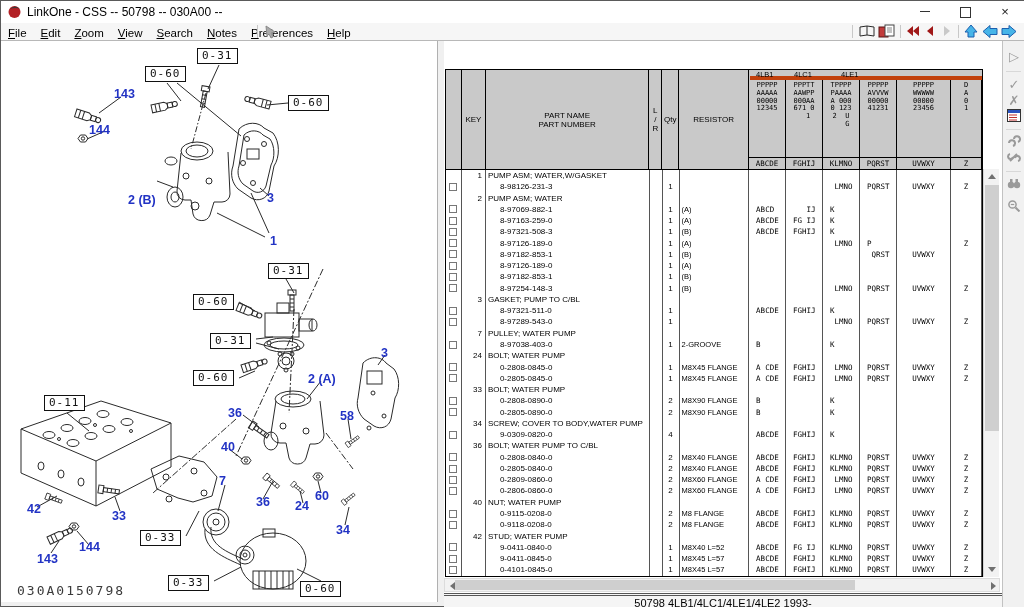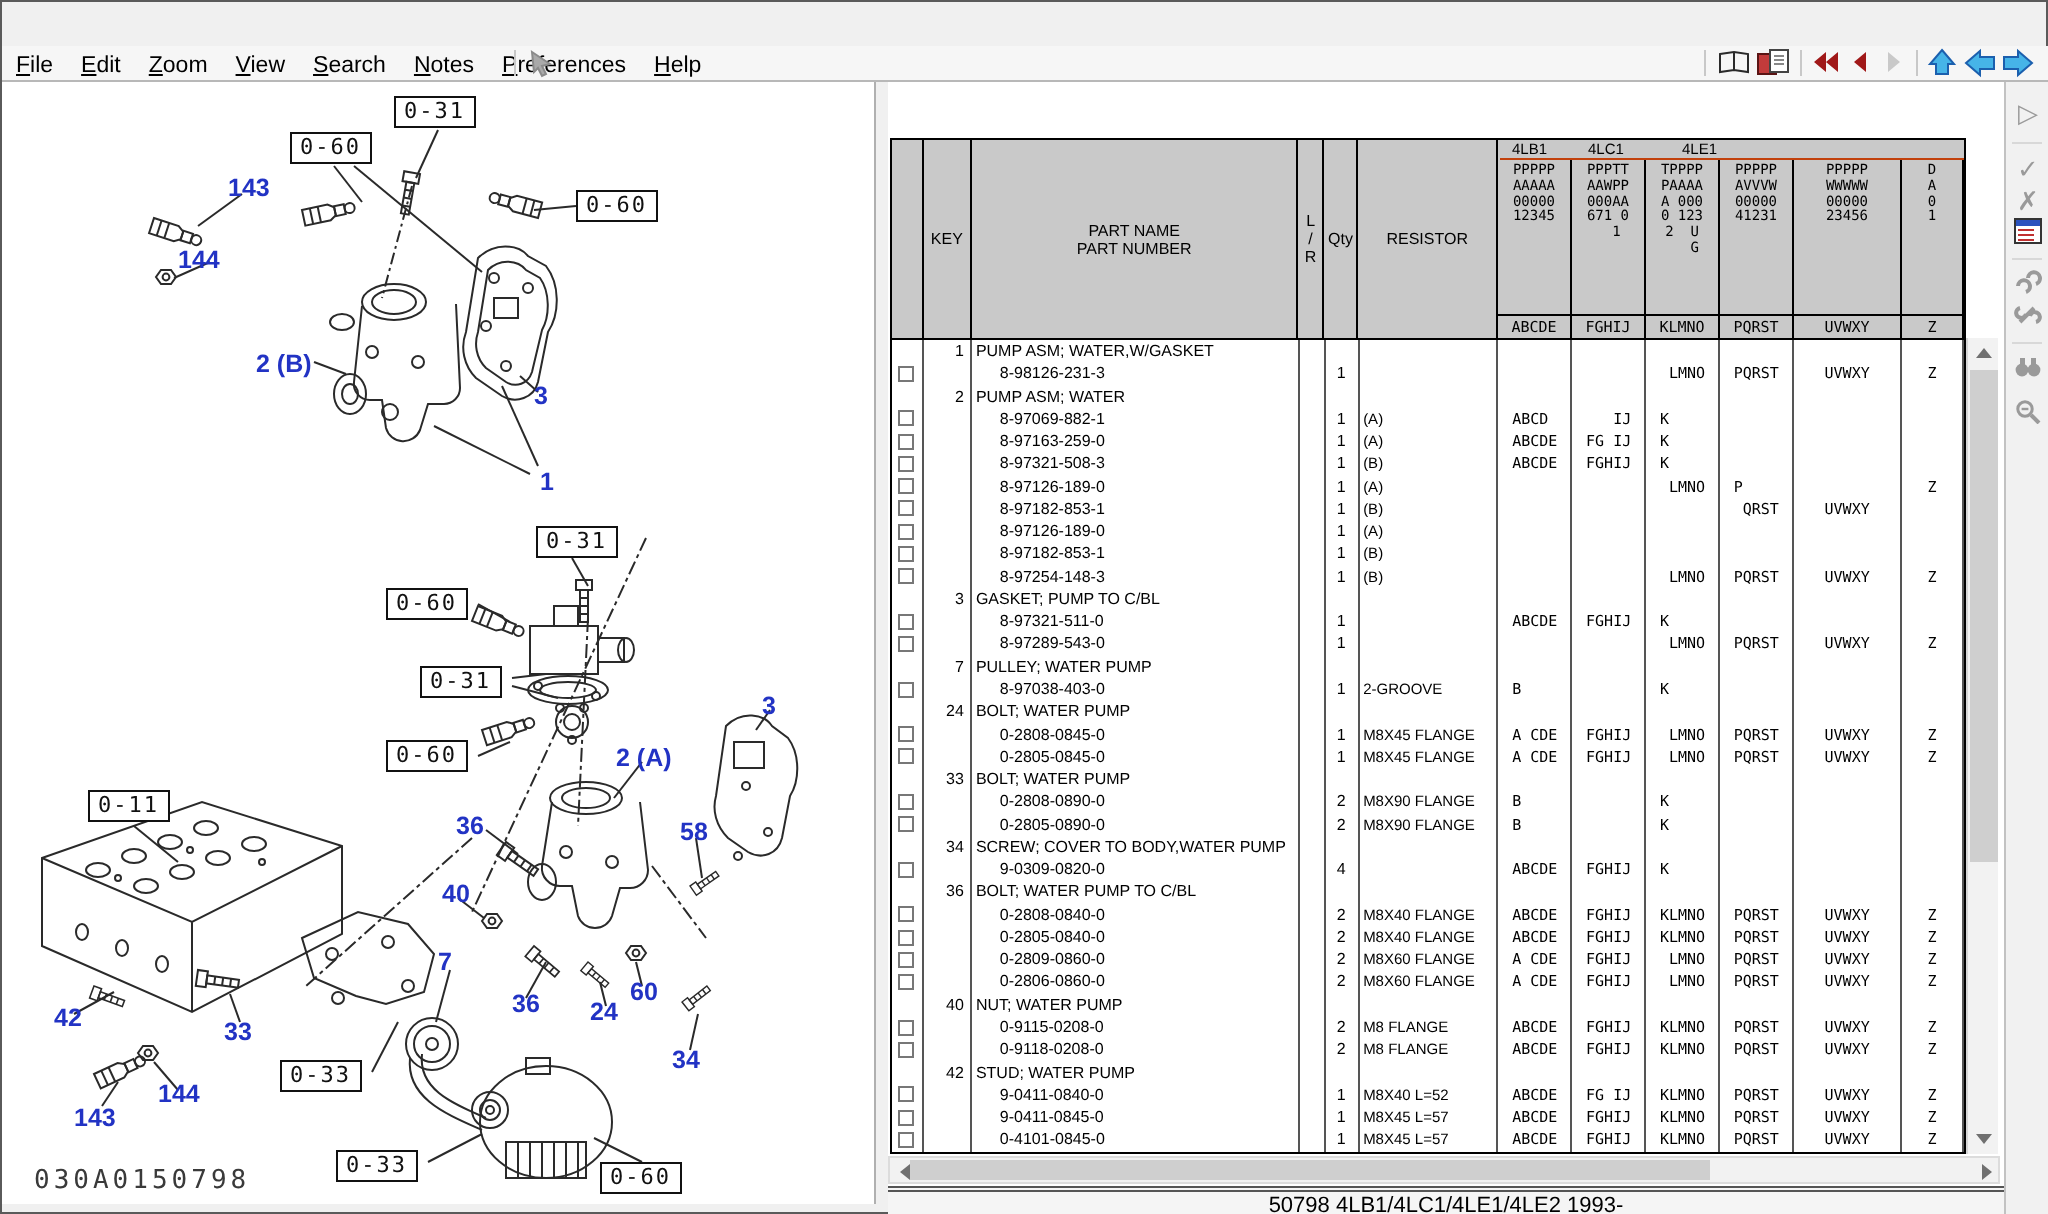--- a/index.html
+++ b/index.html
@@ -27,21 +27,21 @@
   .bluelabel{position:absolute;color:#2233c4;font-weight:bold;font-size:12.5px;font-family:"Liberation Sans",sans-serif;white-space:nowrap;}
   #figcode{position:absolute;left:16px;top:542px;font-family:"DejaVu Sans Mono",monospace;font-size:13px;color:#3a3a3a;letter-spacing:2px;}
   #parts-panel{position:absolute;left:443px;top:40px;width:558px;height:567px;background:#ffffff;}
   #page-title{position:absolute;left:10px;top:5px;font-size:13.5px;font-weight:bold;color:#000;white-space:pre;}
   
   #table-wrap{position:absolute;left:1px;top:28px;width:538px;height:508px;border:1px solid #000;box-sizing:border-box;}
   #thead{position:relative;width:536px;height:100px;background:#c9c9c9;display:flex;border-bottom:1px solid #000;box-sizing:border-box;}
   .hcell{border-right:1px solid #000;box-sizing:border-box;display:flex;align-items:center;justify-content:center;
     font-size:8px;text-align:center;white-space:pre-line;color:#000;}
   .codecol{border-right:1px solid #000;box-sizing:border-box;display:flex;flex-direction:column;}
-  #model-band{position:absolute;left:304px;top:0;width:232px;height:10px;border-bottom:1px solid #c2410c;box-sizing:border-box;}
+  #model-band{position:absolute;left:304px;top:0;width:232px;height:10px;border-bottom:4px solid #c2410c;box-sizing:border-box;}
   .model{position:absolute;top:0;font-size:7.5px;line-height:9px;color:#000;}
   .codelines{height:77px;padding-top:2px;font-family:"DejaVu Sans Mono",monospace;font-size:7px;line-height:7.8px;
     text-align:center;white-space:pre;overflow:hidden;}
   .codeletters{height:12px;border-top:1px solid #000;font-family:"DejaVu Sans Mono",monospace;font-size:7.5px;
     line-height:12px;text-align:center;white-space:pre;overflow:hidden;}
   #tbody{position:relative;width:536px;height:406px;background:#fff;overflow:hidden;}
   .trow{display:flex;height:11.27px;}
   .tc{border-right:1px solid #555;box-sizing:border-box;font-size:8px;line-height:11.27px;color:#000;
     white-space:pre;overflow:visible;}
   .tc.cb{display:flex;align-items:center;justify-content:center;}
@@ -69,20 +69,32 @@
   #sidebar{position:absolute;left:1001px;top:40px;width:23px;height:567px;background:#f1f1f1;border-left:1px solid #c2c2c2;box-sizing:border-box;}
   .sbicon{position:absolute;left:3px;width:16px;height:16px;color:#9a9a9a;font-size:13px;line-height:16px;text-align:center;}
   .sbsep{position:absolute;left:3px;width:15px;height:1px;background:#d8d8d8;}
   .art{stroke:#2a2a2a;fill:none;stroke-width:1;}
 </style>
 </head>
 <body>
 
 <div id="window">
 
+  <div id="titlebar">
+    <span class="ticon">
+      <svg width="15" height="15">
+          <circle cx="7.5" cy="8" r="6" fill="#b32025"></circle>
+          <path d="M3,5 Q8,0 13,5 Q9,3 3,5Z" fill="#3a3a3a"></path>
+        </svg>
+    </span>
+    <span class="ttext">LinkOne - CSS -- 50798 -- 030A00 --</span>
+    <span class="winbtn" id="btn-min"><span class="bar"></span></span>
+    <span class="winbtn" id="btn-restore"><span class="box"></span></span>
+    <span class="winbtn" id="btn-close">×</span>
+  </div>
 
   <div id="menubar"><span class="mi"><u>F</u>ile</span><span class="mi"><u>E</u>dit</span><span class="mi"><u>Z</u>oom</span><span class="mi"><u>V</u>iew</span><span class="mi"><u>S</u>earch</span><span class="mi"><u>N</u>otes</span><span class="mi"><u>P</u>references</span><span class="mi"><u>H</u>elp</span></div>
   <div class="tbsep" style="left:256px;"></div>
   <span class="tbtn" style="left:263px;">
     <svg width="15" height="15">
         <path d="M2,2 L11,8 L7,9 L9,13 L7,14 L5,10 L3,12 Z" fill="#a9a9a9" stroke="#8a8a8a"></path>
       </svg>
   </span>
   <div class="tbsep" style="left:851px;"></div>
   <span class="tbtn" style="left:858px;">
@@ -299,21 +311,21 @@
         <div class="callout" style="left: 267px; top: 222px;">0-31</div>
         <div class="callout" style="left: 192px; top: 253px;">0-60</div>
         <div class="callout" style="left: 209px; top: 292px;">0-31</div>
         <div class="callout" style="left: 192px; top: 329px;">0-60</div>
         <div class="callout" style="left: 43px; top: 354px;">0-11</div>
         <div class="callout" style="left: 139px; top: 489px;">0-33</div>
         <div class="callout" style="left: 167px; top: 534px;">0-33</div>
         <div class="callout" style="left: 299px; top: 540px;">0-60</div>
         <div class="bluelabel" style="left: 113px; top: 46px;">143</div>
         <div class="bluelabel" style="left: 88px; top: 82px;">144</div>
-        <div class="bluelabel" style="left: 127px; top: 134px;">2 (B)</div>
+        <div class="bluelabel" style="left: 127px; top: 152px;">2 (B)</div>
         <div class="bluelabel" style="left: 266px; top: 150px;">3</div>
         <div class="bluelabel" style="left: 269px; top: 193px;">1</div>
         <div class="bluelabel" style="left: 380px; top: 305px;">3</div>
         <div class="bluelabel" style="left: 307px; top: 331px;">2 (A)</div>
         <div class="bluelabel" style="left: 227px; top: 365px;">36</div>
         <div class="bluelabel" style="left: 339px; top: 368px;">58</div>
         <div class="bluelabel" style="left: 220px; top: 399px;">40</div>
         <div class="bluelabel" style="left: 218px; top: 433px;">7</div>
         <div class="bluelabel" style="left: 255px; top: 454px;">36</div>
         <div class="bluelabel" style="left: 111px; top: 468px;">33</div>

